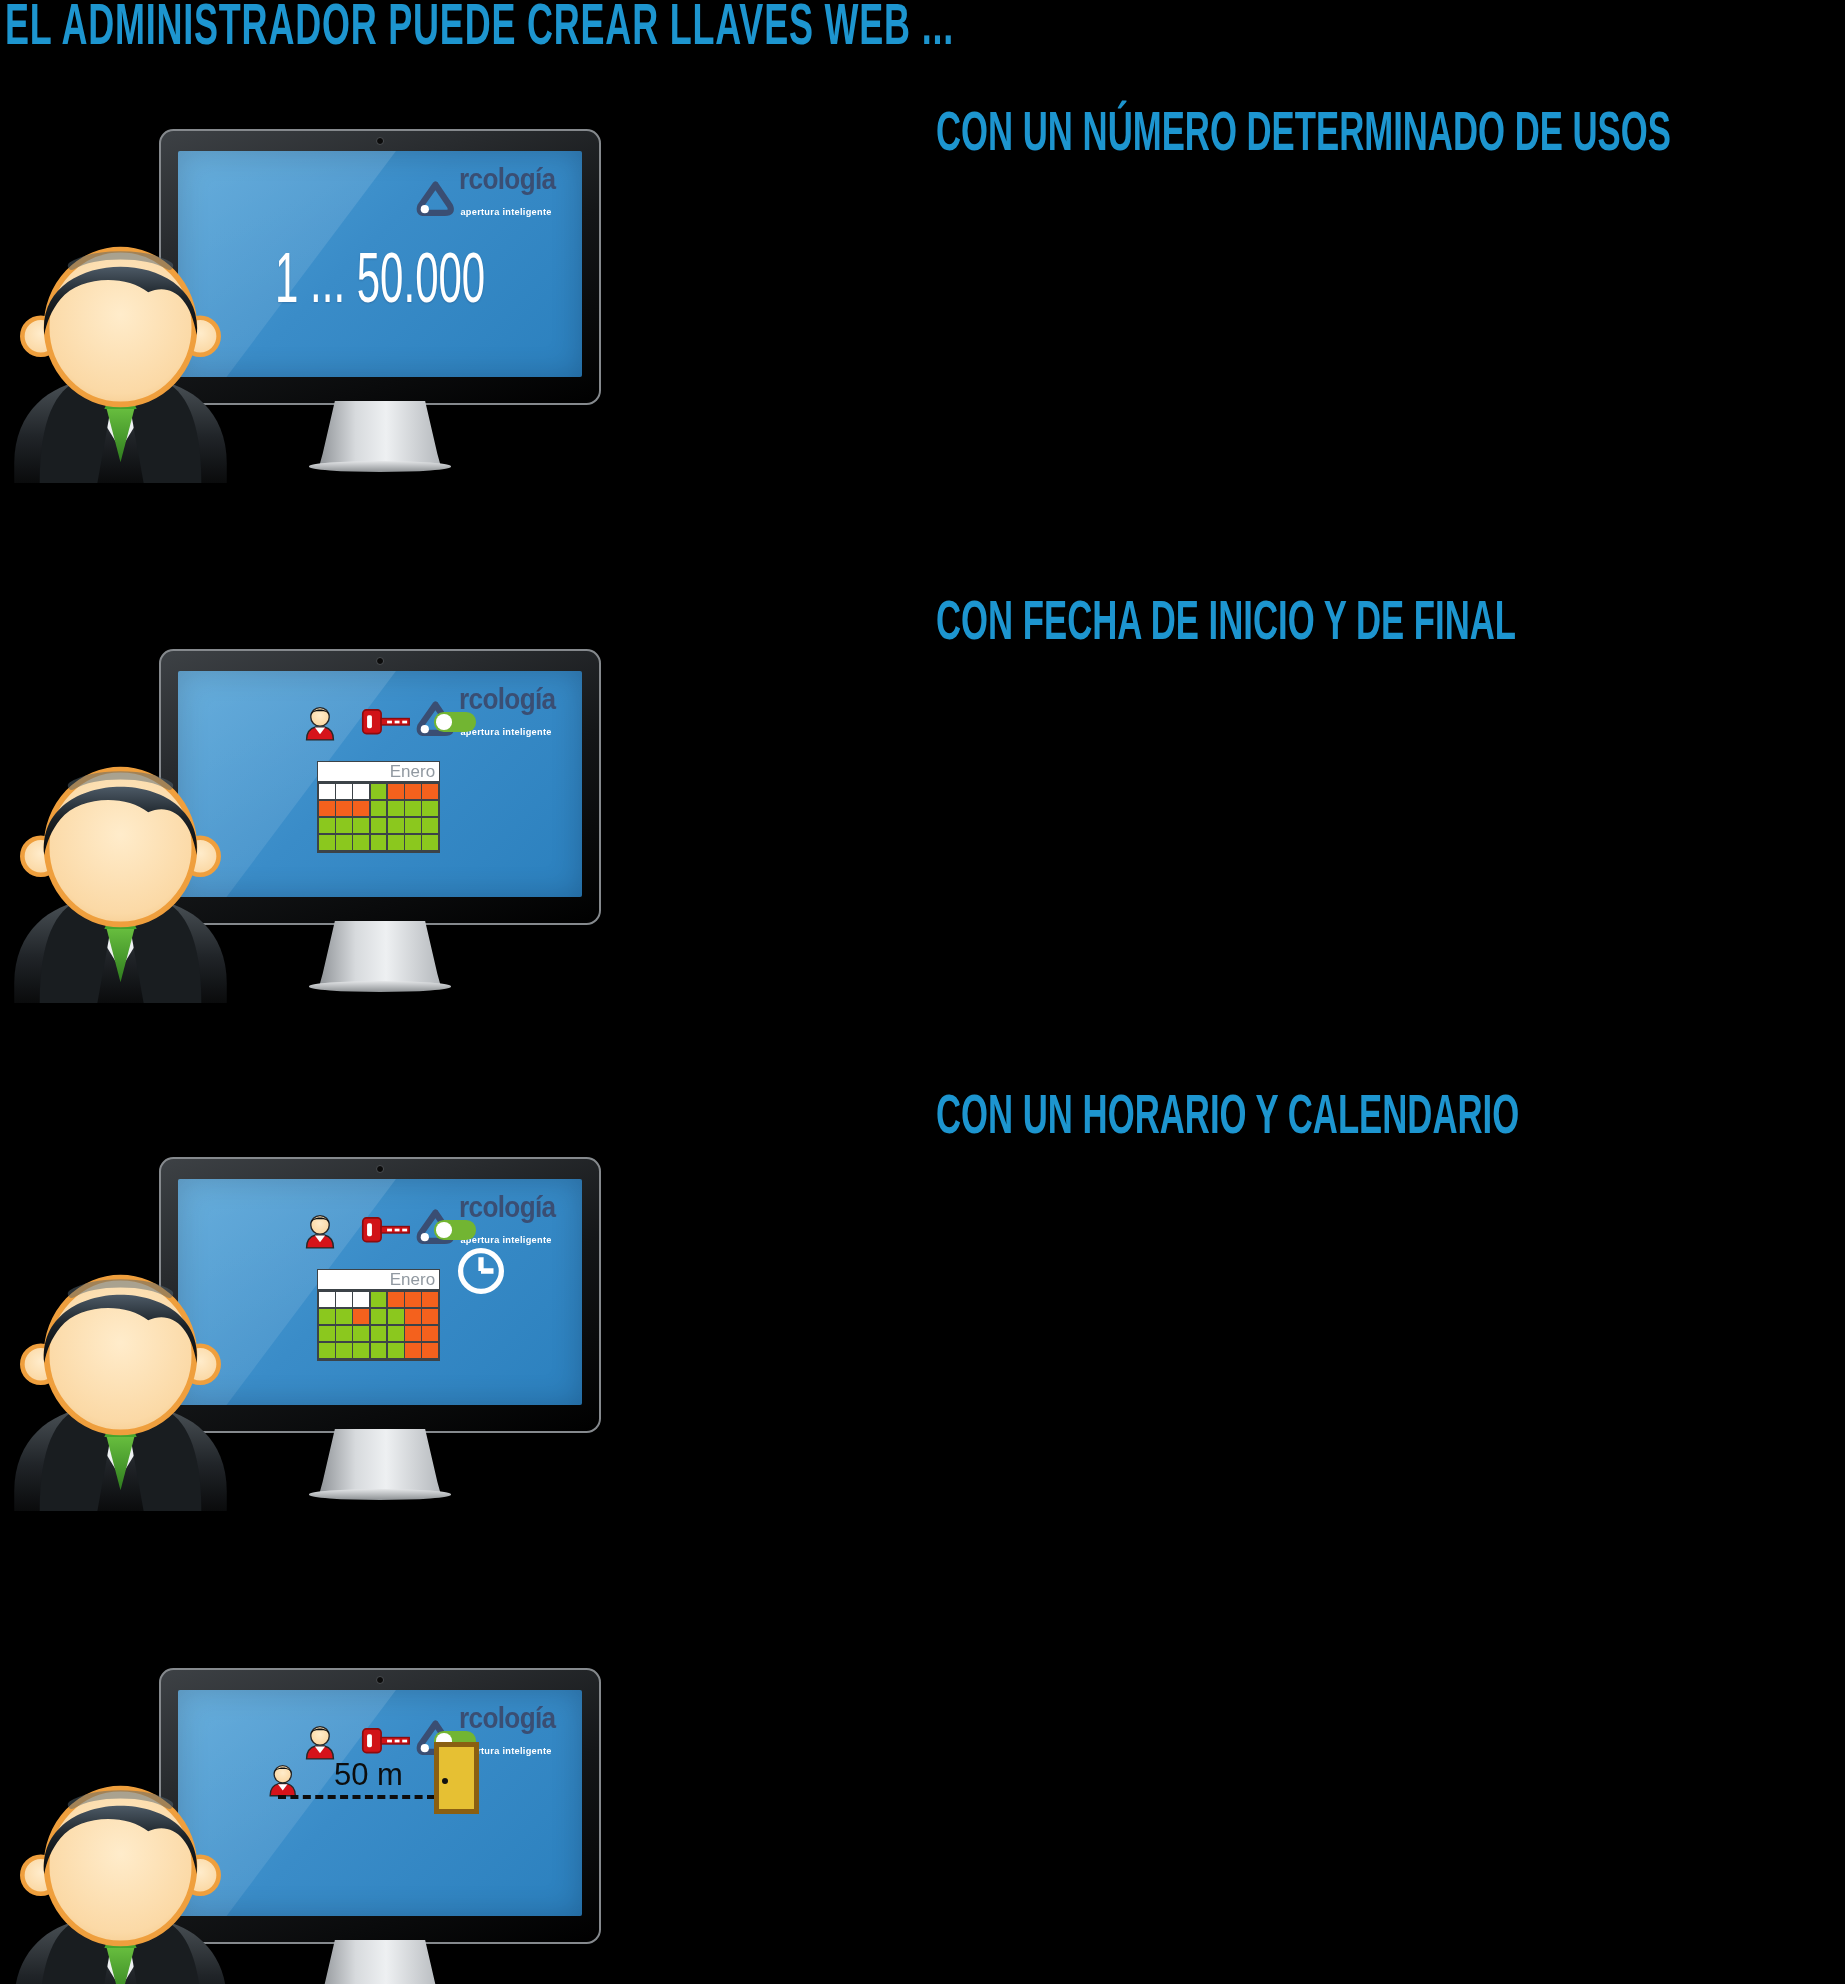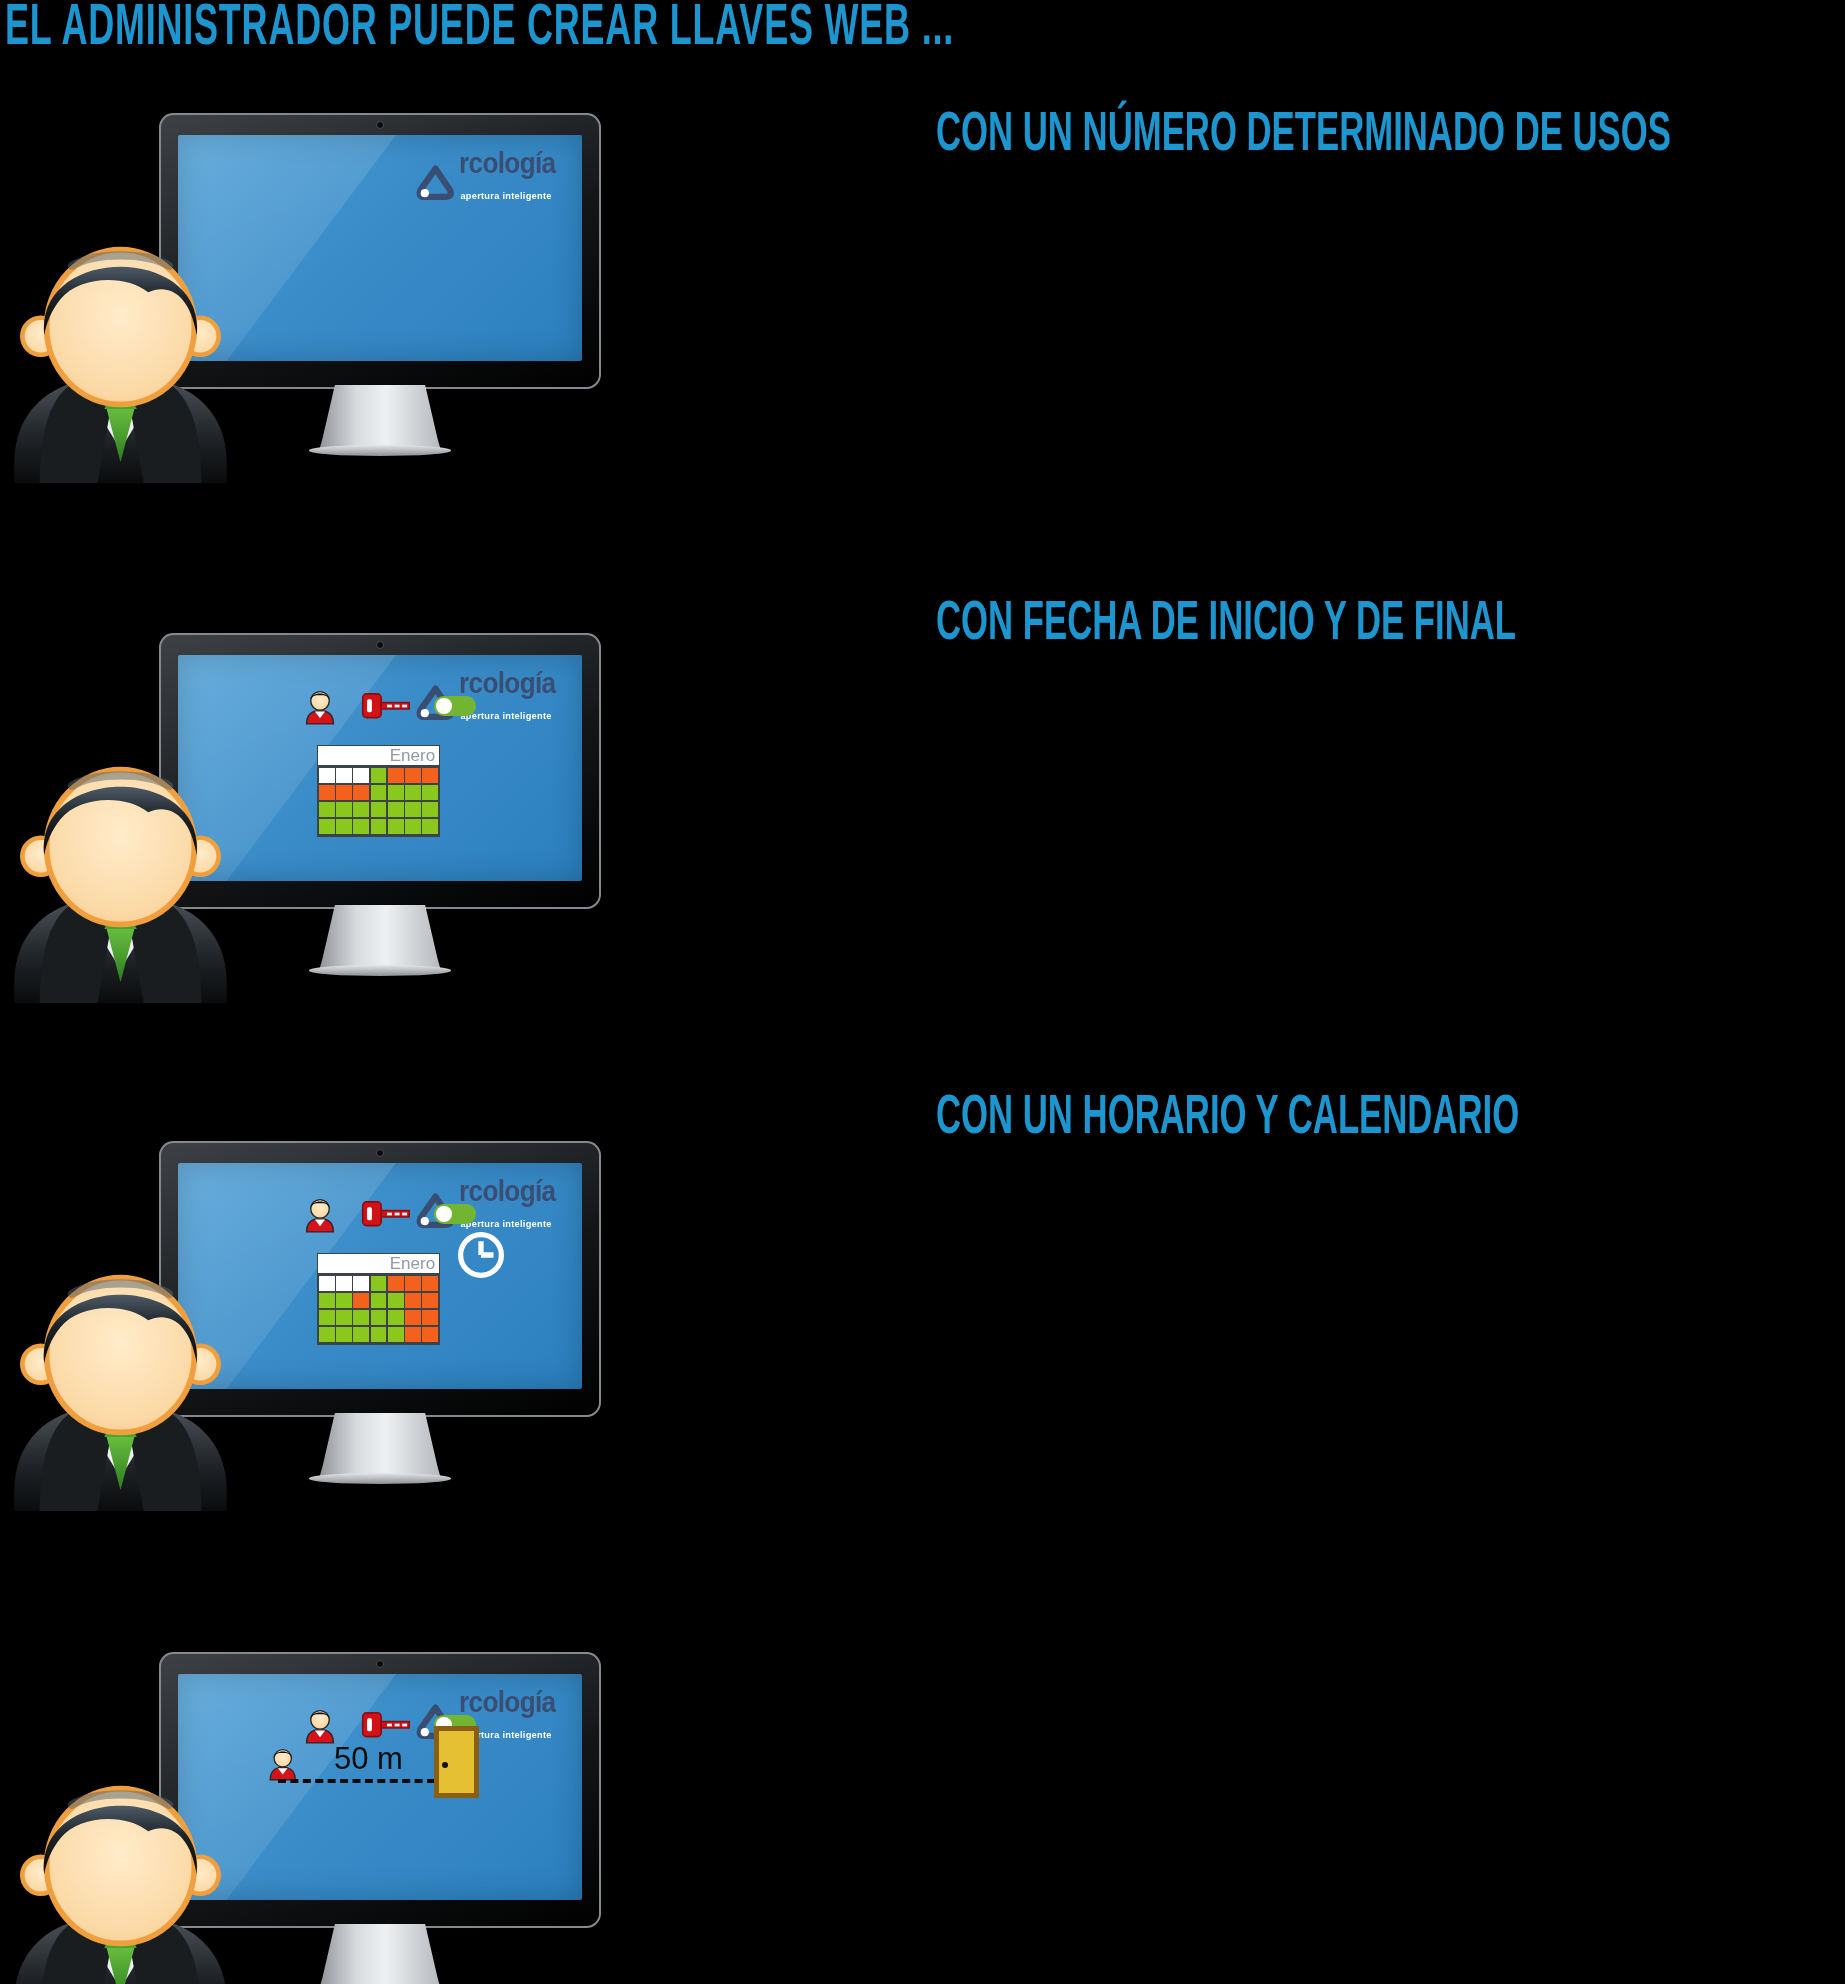--- a/index.html
+++ b/index.html
@@ -21,21 +21,21 @@
   
   .row{position:absolute;left:0;width:1845px;height:498px;}
   .heading{
     position:absolute;left:936px;margin:0;
     font-size:56px;font-weight:bold;line-height:1;
     color:var(--heading-blue,#1d95cf);
   }
 
   
   .monitor{
-    position:absolute;left:159px;top:0;width:438px;height:272px;
+    position:absolute;left:159px;top:16px;width:438px;height:272px;
     background:linear-gradient(160deg,#3d4145 0%,#141618 55%,#000 100%);
     border:2px solid #85898d;border-radius:14.4px;z-index:1;
   }
   .cam{
     position:absolute;left:50%;top:5.9px;transform:translateX(-50%);
     width:5.9px;height:5.9px;border-radius:50%;
     background:#0b0b0b;border:0.7px solid #4a4e52;
   }
   .screen{
     position:absolute;left:17px;top:19.7px;right:17px;bottom:26px;
@@ -196,20 +196,21 @@
     <div class="screen">
       <div class="logo">
         <svg class="logo-mark" viewBox="0 0 62 57" width="41" height="37">
             <use href="#sym-logo-tri"></use>
           </svg>
         <div class="logo-col">
           <span class="brand">rcología</span>
           <span class="tagline">apertura inteligente</span>
         </div>
       </div>
+      <div class="big-number"><span class="cond">1 ... 50.000</span></div>
     </div>
     <div class="stand"></div>
     <div class="base"></div>
   </div>
   <svg class="avatar" viewBox="0 0 352 396" width="231" height="260">
       <use href="#sym-avatar"></use>
     </svg>
   <h2 class="heading" style="top:-10.5px"><span class="cond">CON UN NÚMERO DETERMINADO DE USOS</span></h2>
 </section>
 

